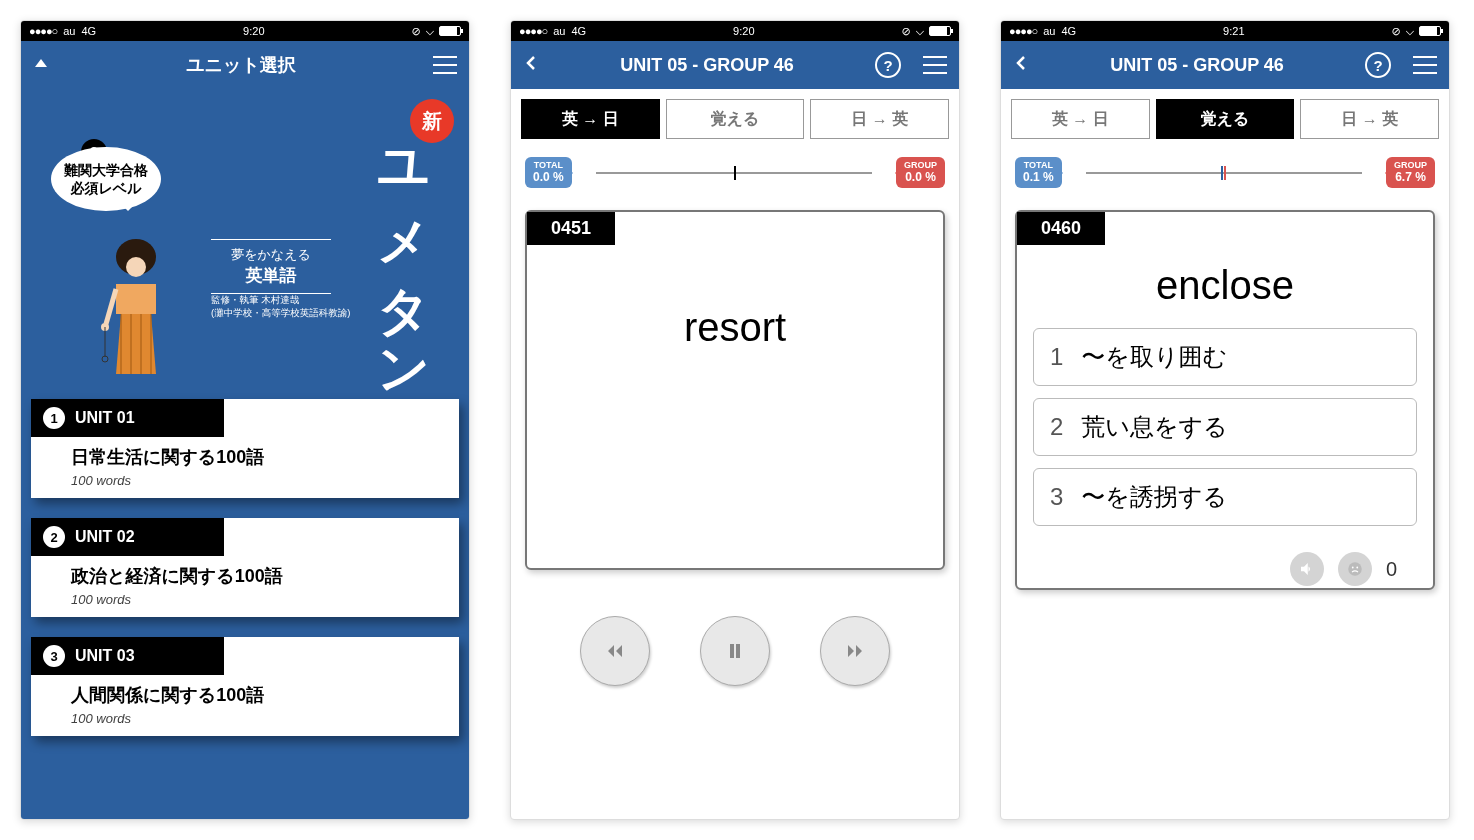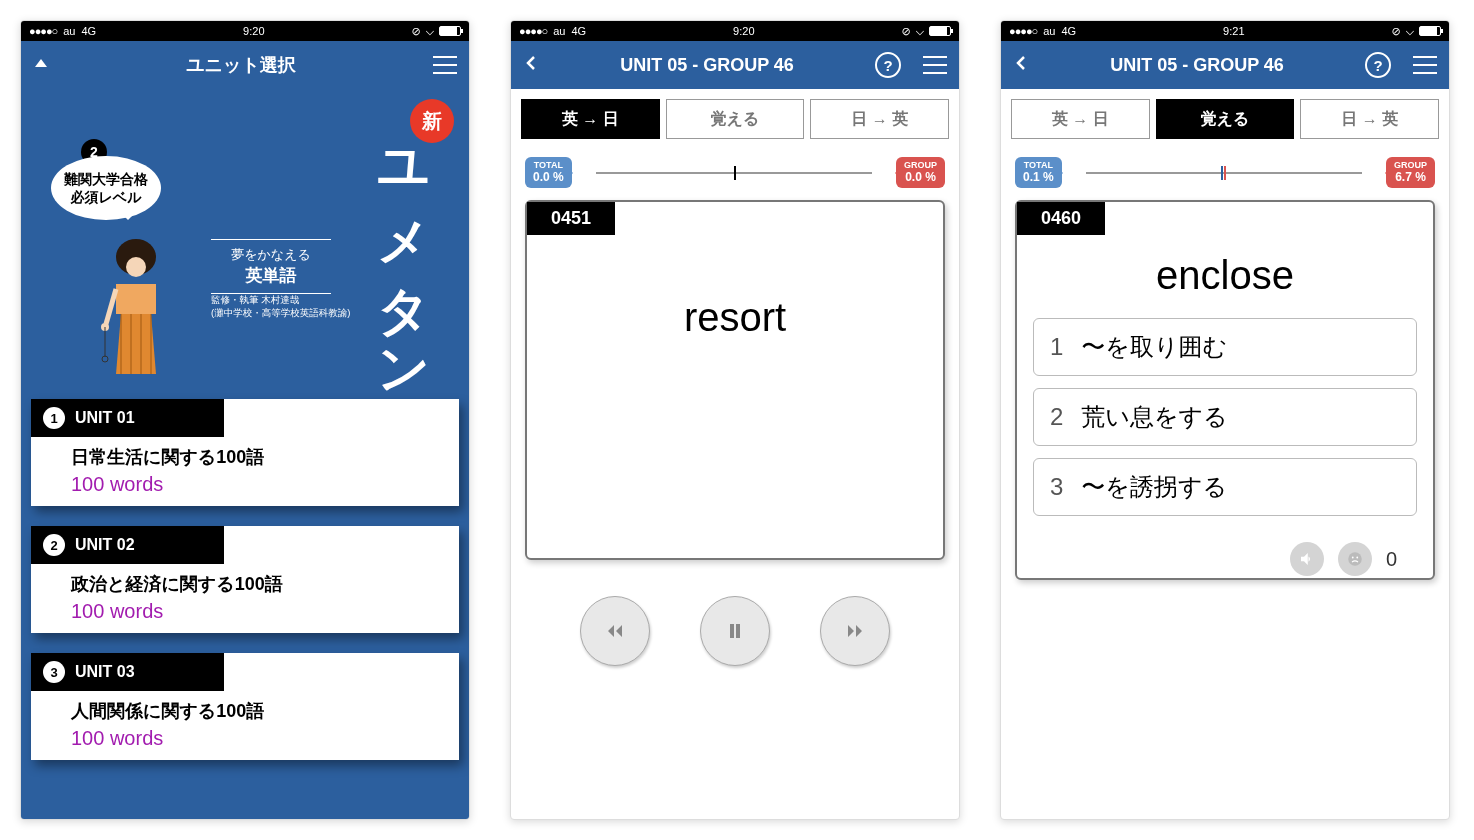--- a/index.html
+++ b/index.html
@@ -20,59 +20,59 @@
   .nav .title { flex: 1; text-align: center; font-weight: bold; font-size: 18px; }
   .hamburger { width: 24px; height: 18px; display: flex; flex-direction: column; justify-content: space-between; }
   .hamburger span { height: 2px; background: #fff; }
   .help { width: 26px; height: 26px; border: 2px solid #fff; border-radius: 50%; display: flex; align-items: center; justify-content: center; font-weight: bold; font-size: 15px; }
   .back svg, .up svg { width: 16px; height: 16px; }
 
   
   .s1-body { flex: 1; background: #2c5f9e; overflow: hidden; position: relative; }
   .cover { height: 310px; position: relative; color: #fff; }
   .badge2 { position: absolute; top: 50px; left: 60px; width: 26px; height: 26px; background: #000; color: #fff; border-radius: 50%; display: flex; align-items: center; justify-content: center; font-weight: bold; font-size: 14px; }
-  .speech { position: absolute; top: 67px; left: 30px; width: 110px; padding: 14px 8px; background: #fff; color: #000; border-radius: 50%; font-size: 14px; text-align: center; font-weight: bold; line-height: 1.3; }
+  .speech { position: absolute; top: 58px; left: 30px; width: 110px; padding: 14px 8px; background: #fff; color: #000; border-radius: 50%; font-size: 14px; text-align: center; font-weight: bold; line-height: 1.3; }
   .speech::after { content: ""; position: absolute; bottom: -8px; right: 25px; border: 8px solid transparent; border-top-color: #fff; }
   .person { position: absolute; top: 150px; left: 75px; width: 80px; height: 150px; }
   .strip { position: absolute; top: 150px; left: 190px; width: 120px; border-top: 1px solid #fff; border-bottom: 1px solid #fff; padding: 6px 0; text-align: center; }
   .strip .a { font-size: 13px; }
   .strip .b { font-size: 17px; font-weight: bold; }
   .strip2 { position: absolute; top: 204px; left: 190px; font-size: 9.5px; line-height: 1.4; }
   .vtitle { position: absolute; right: 30px; top: 30px; font-size: 52px; font-weight: bold; writing-mode: vertical-rl; letter-spacing: 6px; }
   .newbadge { position: absolute; right: 15px; top: 10px; width: 44px; height: 44px; background: #e83928; border-radius: 50%; display: flex; align-items: center; justify-content: center; font-size: 20px; font-weight: bold; }
 
   .units { padding: 0 10px; }
   .unit { background: #fff; margin-bottom: 20px; box-shadow: 4px 6px 10px rgba(0,0,0,.4); }
   .unit-hdr { background: #000; color: #fff; padding: 8px 12px; display: flex; align-items: center; gap: 10px; width: 45%; }
   .unit-num { width: 22px; height: 22px; background: #fff; color: #000; border-radius: 50%; display: flex; align-items: center; justify-content: center; font-weight: bold; font-size: 13px; }
   .unit-title { font-weight: bold; font-size: 16px; }
   .unit-body { padding: 8px 40px 10px; }
   .unit-desc { font-weight: bold; font-size: 18px; margin-bottom: 4px; }
-  .unit-words { color: #a21caf; font-size: 20px; }
+  .unit-words { color: #404040; font-size: 13px; font-style: italic; }
 
   
   .tabs { display: flex; gap: 6px; padding: 10px 10px 6px; background: #fff; }
   .tab { flex: 1; height: 40px; border: 1px solid #999; display: flex; align-items: center; justify-content: center; font-size: 16px; font-weight: bold; gap: 4px; }
   .tab.active { background: #000; color: #fff; border-color: #000; }
   .tab.inactive { color: #777; }
 
   .prog { display: flex; align-items: center; padding: 12px 14px 6px; gap: 24px; }
   .pill { font-size: 10px; font-weight: bold; text-align: center; border-radius: 6px; padding: 3px 8px 4px; color: #fff; position: relative; }
   .pill.total { background: #5b8fc9; }
   .pill.group { background: #d9534f; }
   .pill .lbl { display: block; font-size: 9px; }
   .pill .val { font-size: 12px; }
   .pill.total::after { content: ""; position: absolute; right: -6px; top: 50%; transform: translateY(-50%); border: 5px solid transparent; border-left-color: #5b8fc9; }
   .pill.group::before { content: ""; position: absolute; left: -6px; top: 50%; transform: translateY(-50%); border: 5px solid transparent; border-right-color: #d9534f; }
   .track { flex: 1; height: 2px; background: #999; position: relative; }
   .tick { position: absolute; top: -6px; width: 2px; height: 14px; background: #000; }
   .tick.red { background: #d9534f; left: 50%; }
   .tick.blue { background: #2c5f9e; left: 49%; }
 
-  .card { margin: 6px 14px; border: 2px solid #777; border-radius: 6px; background: #fff; position: relative; box-shadow: 2px 3px 6px rgba(0,0,0,.2); }
+  .card { margin: 16px 14px; border: 2px solid #777; border-radius: 6px; background: #fff; position: relative; box-shadow: 2px 3px 6px rgba(0,0,0,.2); }
   .card-num { background: #000; color: #fff; font-weight: bold; padding: 6px 24px; font-size: 18px; display: inline-block; }
   .card-inner { padding: 20px; text-align: center; }
   .word-en { font-size: 40px; margin-bottom: 10px; }
   .word-jp { font-size: 44px; }
 
   .playback { display: flex; justify-content: center; gap: 50px; padding: 30px 0; }
   .pbtn { width: 70px; height: 70px; border: 1px solid #aaa; border-radius: 50%; background: #e8e8e8; display: flex; align-items: center; justify-content: center; box-shadow: 1px 2px 3px rgba(0,0,0,.2); }
   .pbtn svg { width: 24px; height: 24px; fill: #888; }
 
   

